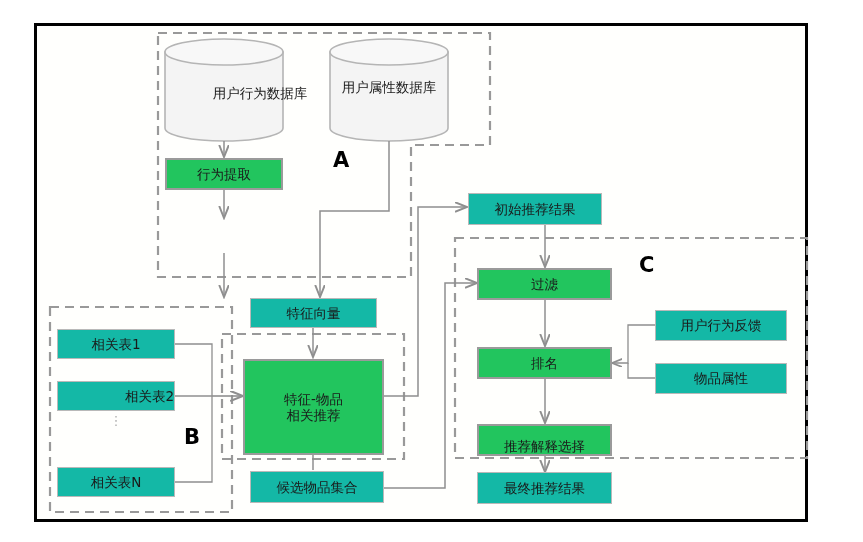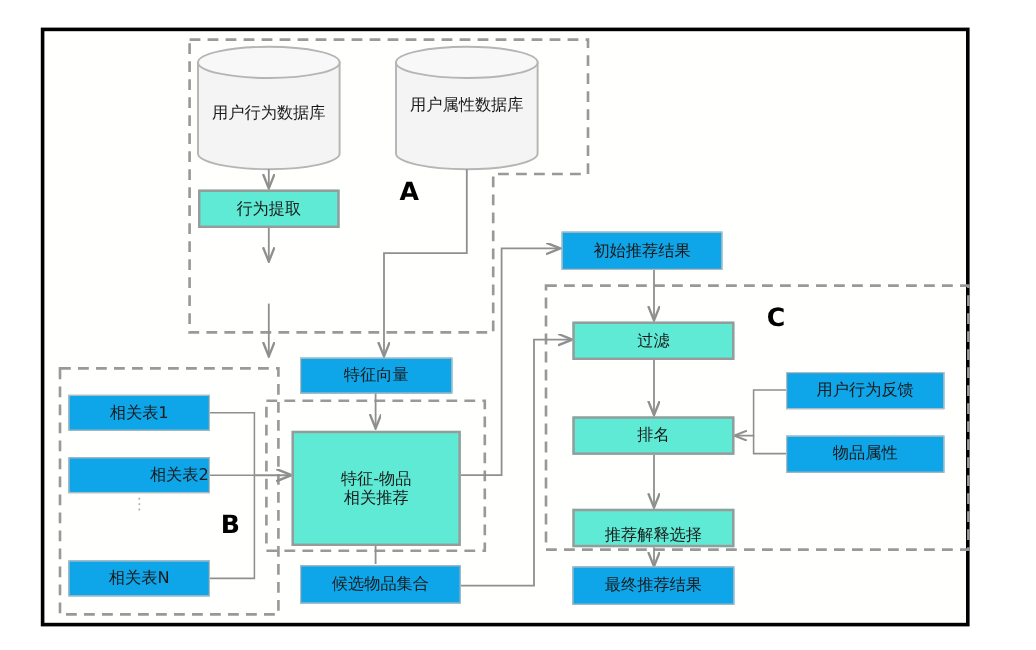--- a/index.html
+++ b/index.html
@@ -1,22 +1,22 @@
 <!DOCTYPE html>
 <html><head>
 <meta charset="utf-8">
 <style>
   html,body{margin:0;padding:0;background:#ffffff;}
   body{font-family:"DejaVu Sans","Liberation Sans",sans-serif;}
   #stage{position:relative;width:863px;height:542px;background:#ffffff;overflow:hidden;}
   #frame{position:absolute;left:34px;top:23px;width:774px;height:499px;border:3px solid #000000;background:#fffffd;box-sizing:border-box;}
   .svgroot{position:absolute;left:0;top:0;width:863px;height:542px;pointer-events:none;}
   .node{position:absolute;box-sizing:border-box;display:flex;align-items:center;justify-content:center;text-align:center;line-height:1.22;color:#1a1a1a;}
-  .proc{background:#5eead4;border:2px solid #9a9a9a;font-size:13.5px;}
-  .data{background:#0ea5e9;border:1.5px solid #b9b9b9;font-size:13.5px;}
+  .proc{background:#22c55e;border:2px solid #9a9a9a;font-size:13.5px;}
+  .data{background:#14b8a6;border:1.5px solid #b9b9b9;font-size:13.5px;}
   .cyl-label{font-size:13.5px;color:#1a1a1a;position:absolute;width:100%;text-align:center;top:48%;transform:translateY(-50%);}
   .cyl{position:absolute;}
   .zone-letter{position:absolute;font-weight:bold;font-size:21px;color:#000;font-family:"DejaVu Sans","Liberation Sans",sans-serif;}
   .dots{position:absolute;font-size:13px;color:#b0b0b0;letter-spacing:0;line-height:4px;text-align:center;}
 </style>
 </head>
 <body>
 
 <div id="stage">
   <div id="frame"></div>
@@ -73,21 +73,21 @@
 
     <path d="M545,456 L545,472" fill="none" stroke="#8f8f8f" stroke-width="1.5" marker-end="url(#arw)"></path>
 
     <path d="M384,488 L445,488 L445,283 L477,283" fill="none" stroke="#8f8f8f" stroke-width="1.5" marker-end="url(#arw)"></path>
 
     <path d="M655,325 L628,325 L628,363 L612,363" fill="none" stroke="#8f8f8f" stroke-width="1.3" marker-end="url(#arw)"></path>
 
     <path d="M655,378 L628,378 L628,363" fill="none" stroke="#8f8f8f" stroke-width="1.3"></path>
   </svg>
 
-  <div class="cyl" style="left:165px;top:40px;width:118px;height:112px;">
+  <div class="cyl" style="left:165px;top:40px;width:118px;height:112px;padding-left:24px;">
     <div class="cyl-label">用户行为数据库</div>
   </div>
   <div class="cyl" style="left:330px;top:40px;width:118px;height:101px;">
     <div class="cyl-label">用户属性数据库</div>
   </div>
 
   <div class="zone-letter" style="left:333px;top:148px;">A</div>
   <div class="zone-letter" style="left:184px;top:425px;">B</div>
   <div class="zone-letter" style="left:639px;top:253px;">C</div>
 

